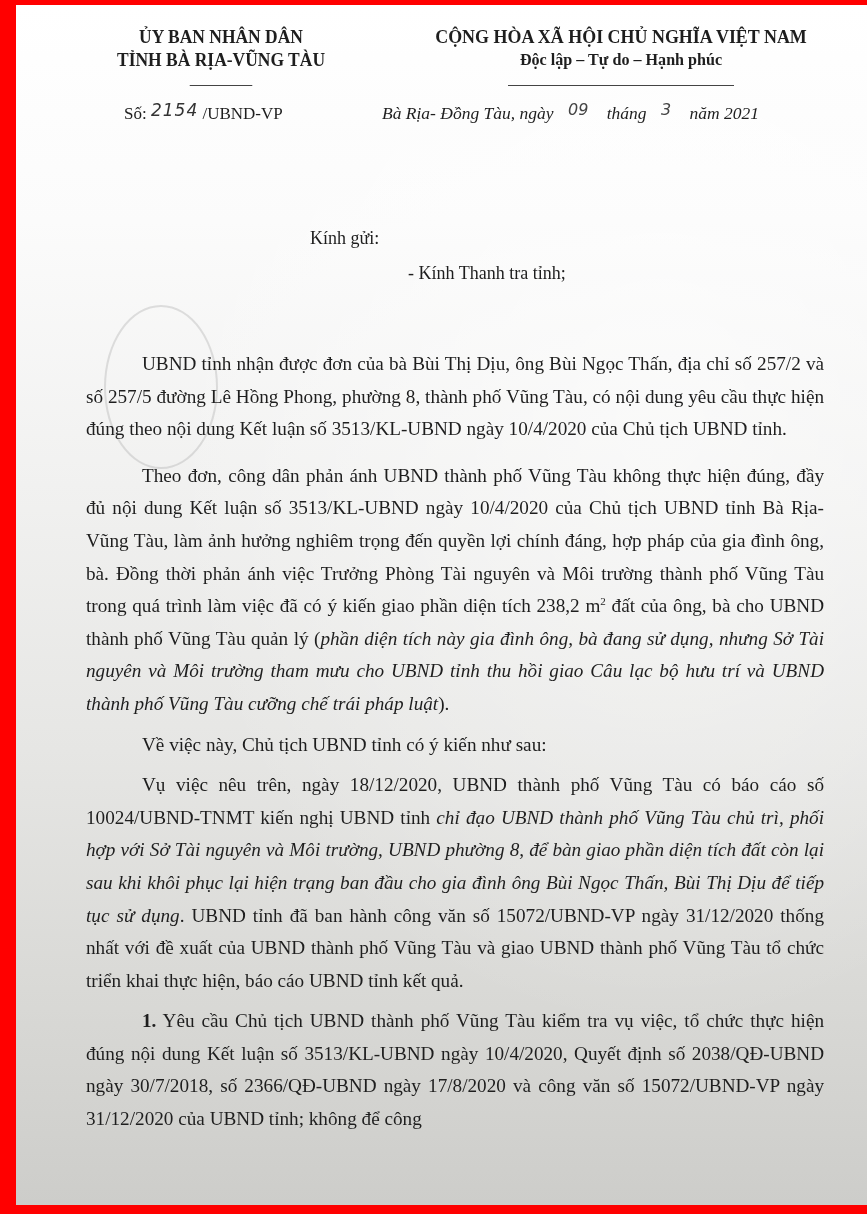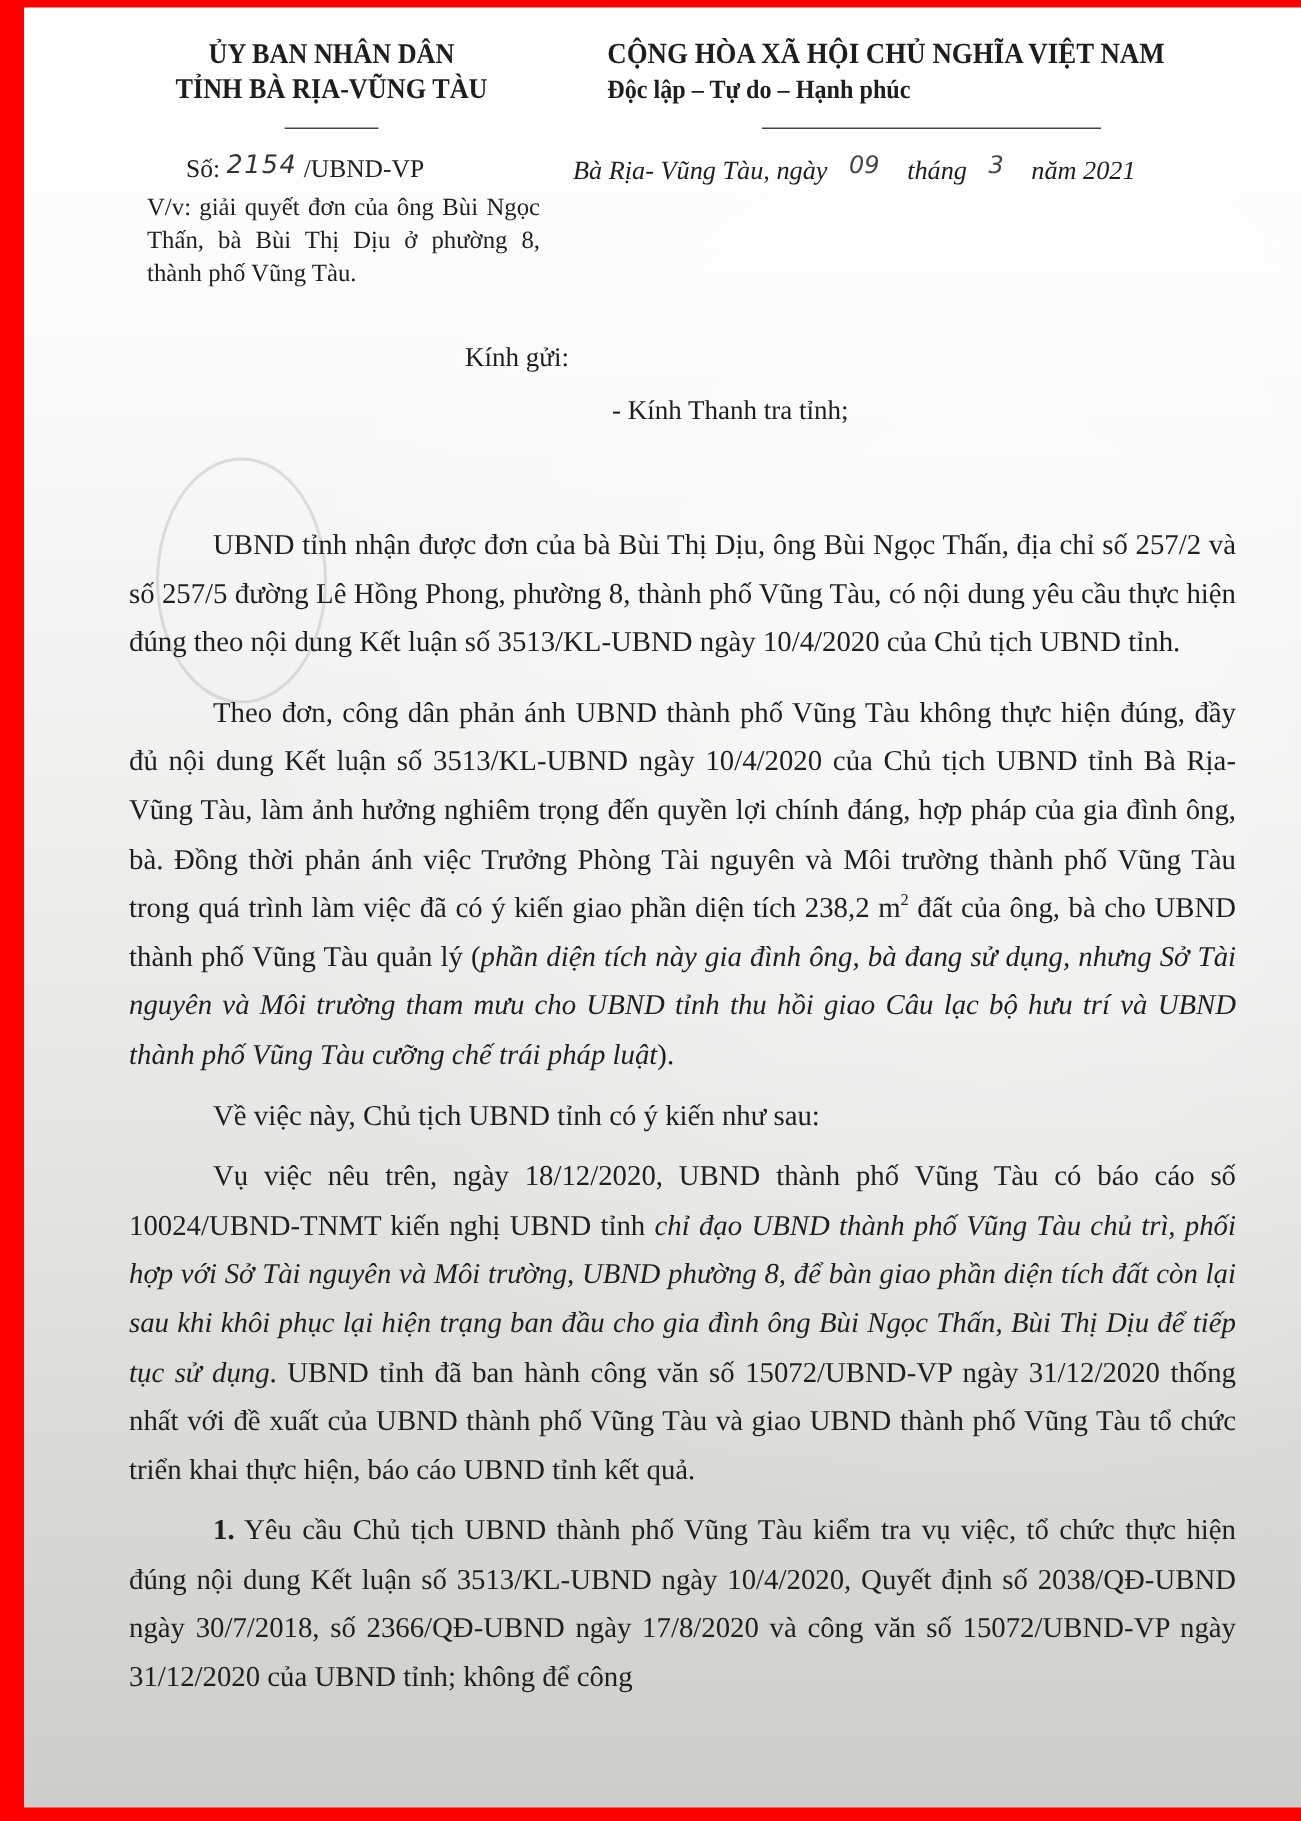--- a/index.html
+++ b/index.html
@@ -27,21 +27,21 @@
   }
   .hdr-left {
     position: absolute; left: 90px; top: 20px; width: 230px;
     text-align: center; font-weight: bold; font-size: 19px; line-height: 23px;
     transform: scaleX(0.92); transform-origin: center top;
   }
   .hdr-left .line { display: block; }
   .hdr-left .rule { width: 68px; height: 1px; background: #444; margin: 14px auto 0; }
   .hdr-right {
     position: absolute; left: 370px; top: 20px; width: 470px;
-    text-align: left; font-weight: bold;
+    text-align: center; font-weight: bold;
   }
   .hdr-right .title { display: block; font-size: 19.5px; line-height: 23px; transform: scaleX(0.92); }
   .hdr-right .motto { display: block; font-size: 17.5px; line-height: 23px; transform: scaleX(0.92); }
   .hdr-right .rule { width: 226px; height: 1px; background: #444; margin: 14px auto 0; }
   .so-line {
     position: absolute; left: 108px; top: 98px; font-size: 17px;
   }
   .so-line .hand {
     font-family: "DejaVu Sans", sans-serif; font-size: 17px; color: #333;
     font-style: italic; letter-spacing: 1px; position: relative; top: -3px;
@@ -91,24 +91,23 @@
     <span class="motto">Độc lập – Tự do – Hạnh phúc</span>
     <div class="rule"></div>
   </div>
 
   <div class="so-line">
     <span>Số:</span>
     <span class="hand">2154</span>
     <span>/UBND-VP</span>
   </div>
 
-  <div class="vv">V/v: giải quyết đơn của ông Bùi Ngọc Thấn, bà Bùi Thị Dịu ở phường 8, thành phố Vũng Tàu.</div>
 
   <div class="date-line">
-    <span>Bà Rịa- Vũng Tàu, ngày</span>
+    <span>Bà Rịa- Đồng Tàu, ngày</span>
     <span class="hand">09</span>
     <span>tháng</span>
     <span class="hand">3</span>
     <span>năm 2021</span>
   </div>
 
   <div class="kg">Kính gửi:</div>
   <div class="rec rec1">- Kính Thanh tra tỉnh;</div>
 
   <div class="body">

